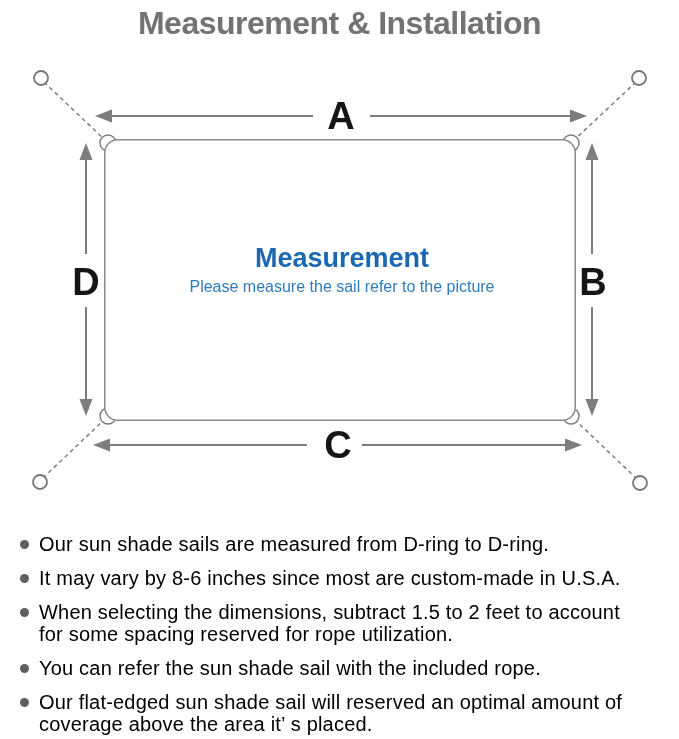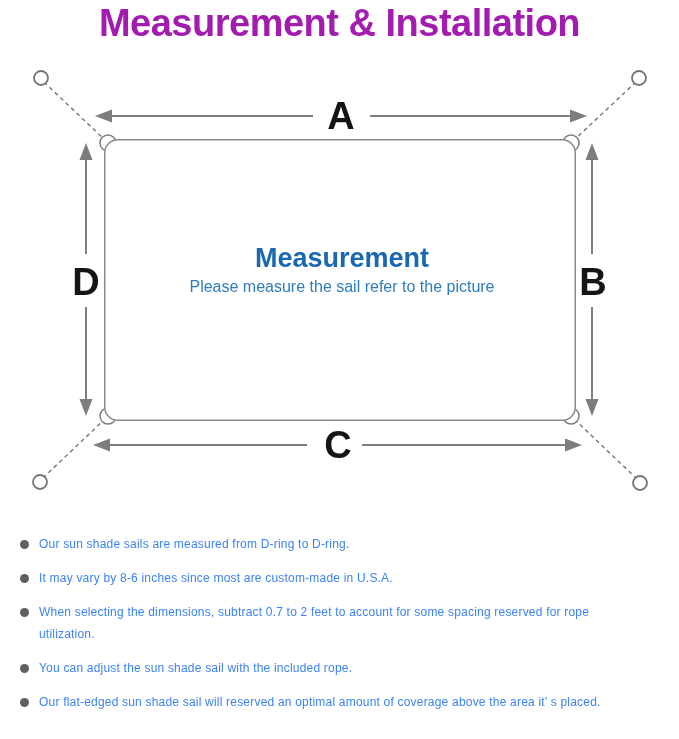--- a/index.html
+++ b/index.html
@@ -5,22 +5,22 @@
   html, body { margin: 0; padding: 0; }
   body {
     width: 679px; height: 739px;
     background: #ffffff;
     font-family: "Liberation Sans", "DejaVu Sans", sans-serif;
     overflow: hidden;
   }
   .page-title {
     height: 44px; line-height: 46px;
     text-align: center;
-    font-size: 38px; font-weight: bold;
-    color: #a21caf;
+    font-size: 32px; font-weight: bold;
+    color: #737373;
     letter-spacing: -0.5px;
   }
   .diagram-wrap { width: 679px; height: 465px; }
   svg text.dim-letter {
     font-family: "Liberation Sans", "DejaVu Sans", sans-serif;
     font-size: 38px; font-weight: bold; fill: #151515;
   }
   svg text.center-title {
     font-family: "Liberation Sans", "DejaVu Sans", sans-serif;
     font-size: 27px; font-weight: bold; fill: #1a68b2;
@@ -34,22 +34,22 @@
     display: flex; align-items: flex-start;
     margin-bottom: 12px;
   }
   .bullet-dot {
     flex: none;
     width: 9px; height: 9px; border-radius: 50%;
     background: #5f5f5f;
     margin: 7px 10px 0 0;
   }
   .bullet-text {
-    font-size: 12px; line-height: 22px;
-    color: #3b82f6;
+    font-size: 20px; line-height: 22px;
+    color: #000000;
     letter-spacing: 0.2px;
     max-width: 592px;
   }
 </style>
 </head>
 <body>
 
 <div class="page-title">Measurement &amp; Installation</div>
 
 <div class="diagram-wrap">
@@ -119,23 +119,23 @@
   <div class="bullet-item">
     <span class="bullet-dot"></span>
     <span class="bullet-text">Our sun shade sails are measured from D-ring to D-ring.</span>
   </div>
   <div class="bullet-item">
     <span class="bullet-dot"></span>
     <span class="bullet-text">It may vary by 8-6 inches since most are custom-made in U.S.A.</span>
   </div>
   <div class="bullet-item">
     <span class="bullet-dot"></span>
-    <span class="bullet-text">When selecting the dimensions, subtract 0.7 to 2 feet to account for some spacing reserved for rope utilization.</span>
+    <span class="bullet-text">When selecting the dimensions, subtract 1.5 to 2 feet to account for some spacing reserved for rope utilization.</span>
   </div>
   <div class="bullet-item">
     <span class="bullet-dot"></span>
-    <span class="bullet-text">You can adjust the sun shade sail with the included rope.</span>
+    <span class="bullet-text">You can refer the sun shade sail with the included rope.</span>
   </div>
   <div class="bullet-item">
     <span class="bullet-dot"></span>
     <span class="bullet-text">Our flat-edged sun shade sail will reserved an optimal amount of coverage above the area it’ s placed.</span>
   </div>
 </div>
 
 </body></html>

